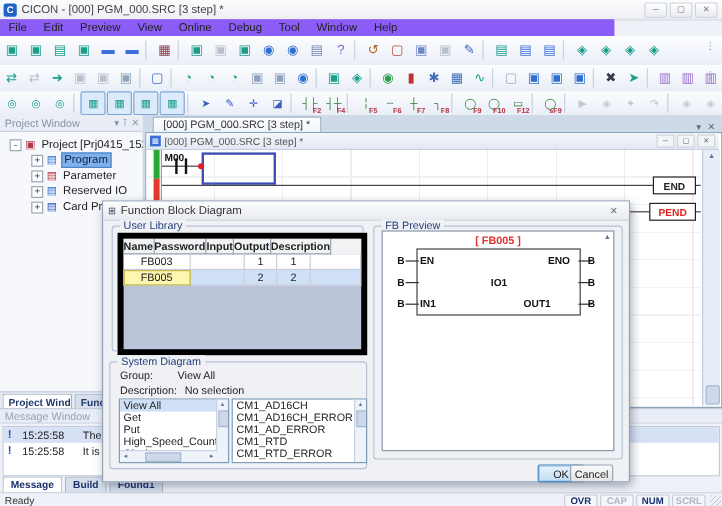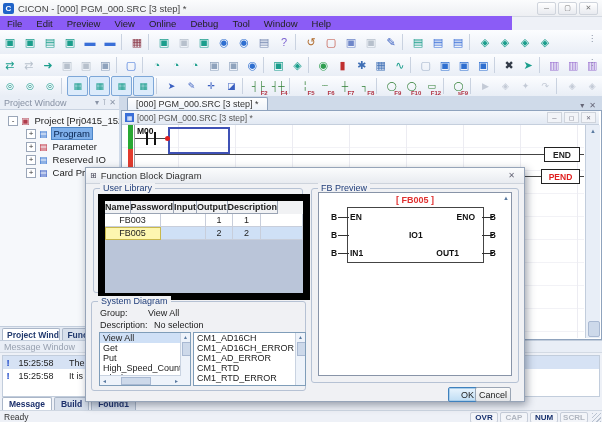--- a/index.html
+++ b/index.html
@@ -115,21 +115,21 @@
           box-shadow:2px 3px 8px rgba(40,50,70,.45);z-index:50;}
   .dtitle{left:0;top:0;width:438px;height:15px;background:linear-gradient(#fbfcfd,#e8ebf0);
           border-bottom:1px solid #cdd3dc;display:flex;align-items:center;font-size:9.5px;color:#333;}
   .dico{font-size:8px;color:#445;margin:0 4px 0 4px;}
   .dclose{margin-left:auto;margin-right:4px;font-size:8px;color:#667;width:15px;height:11px;display:flex;
           align-items:center;justify-content:center;border:1px solid transparent;}
   .group{position:absolute;border:1px solid #b6c2d4;border-radius:3px;}
   .gtitle{position:absolute;top:-6px;left:6px;background:#f0f1f4;padding:0 3px;font-size:9px;color:#23407c;}
 
   
-  .ultable{left:12px;top:26px;width:198px;height:92px;border:7px solid #000000;background:#bac5d9;font-size:9px;}
+  .ultable{left:12px;top:26px;width:198px;height:92px;border:5px solid #000000;background:#bac5d9;font-size:9px;}
   .ulhead{display:flex;height:13px;background:#f1f2f4;font-weight:bold;}
   .ulhead span{border-right:1px solid #9aa4b4;border-bottom:1px solid #9aa4b4;display:flex;align-items:center;justify-content:center;overflow:hidden;white-space:nowrap;}
   .ulrow{display:flex;height:13px;background:#fff;}
   .ulrow span{border-right:1px solid #c8cedb;border-bottom:1px solid #c8cedb;display:flex;align-items:center;justify-content:center;overflow:hidden;}
   .ulrow.sel{background:#cfe0f6;}
   .ulrow.sel .c0{background:#fdf6b0;outline:1px solid #c9b84c;outline-offset:-1px;}
   .c0{width:55px;} .c1{width:44px;} .c2{width:26px;} .c3{width:27px;} .c4{flex:1;}
 
   
   .slline{position:absolute;font-size:9px;color:#222;}

